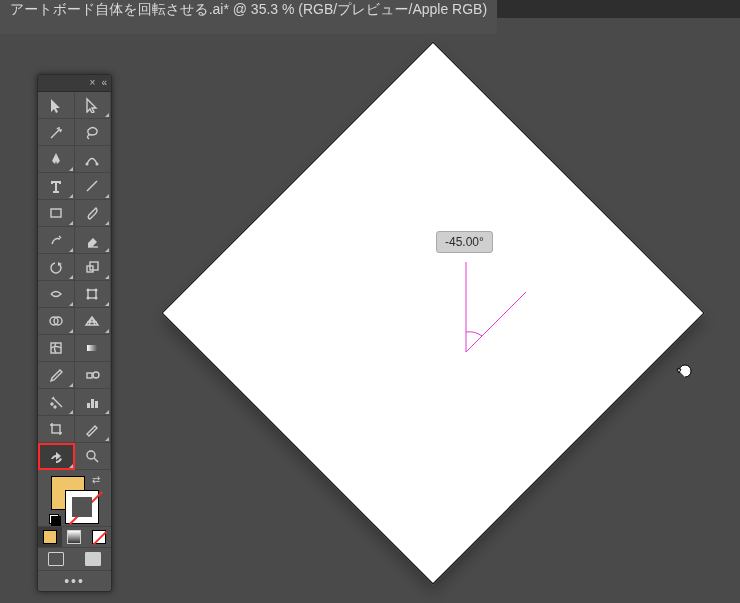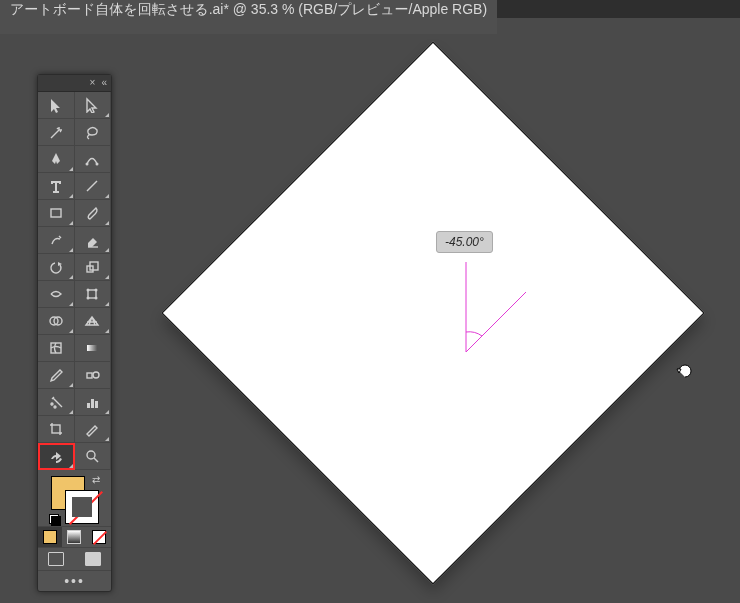--- a/index.html
+++ b/index.html
@@ -1,20 +1,20 @@
 <!DOCTYPE html>
 <html><head>
 <meta charset="utf-8">
 <style>
   html,body{margin:0;padding:0;width:740px;height:603px;background:#4a4a4a;font-family:"Helvetica Neue",Arial,sans-serif;overflow:hidden;}
   
   .tab-bar{position:absolute;left:0;top:0;right:0;height:18px;background:#2e2e2e;display:flex;align-items:center;}
   .tab{height:18px;line-height:18px;padding:16px 10px;background:#4f4f4f;color:#d8d8d8;font-size:14px;white-space:nowrap;text-align:right;}
   
-  .canvas{position:absolute;left:0;top:18px;right:0;bottom:0;font-style:italic;}
+  .canvas{position:absolute;left:0;top:18px;right:0;bottom:0;}
   .artboard{
     position:absolute;left:163px;top:25px;width:540px;height:540px;
   }
   .artboard-shape{
     position:absolute;left:50%;top:50%;width:382px;height:382px;
     transform:translate(-50%,-50%) rotate(45deg);
     background:#ffffff;border:1px solid #000;
     box-shadow:6px 6px 14px rgba(0,0,0,.25);
   }
   

